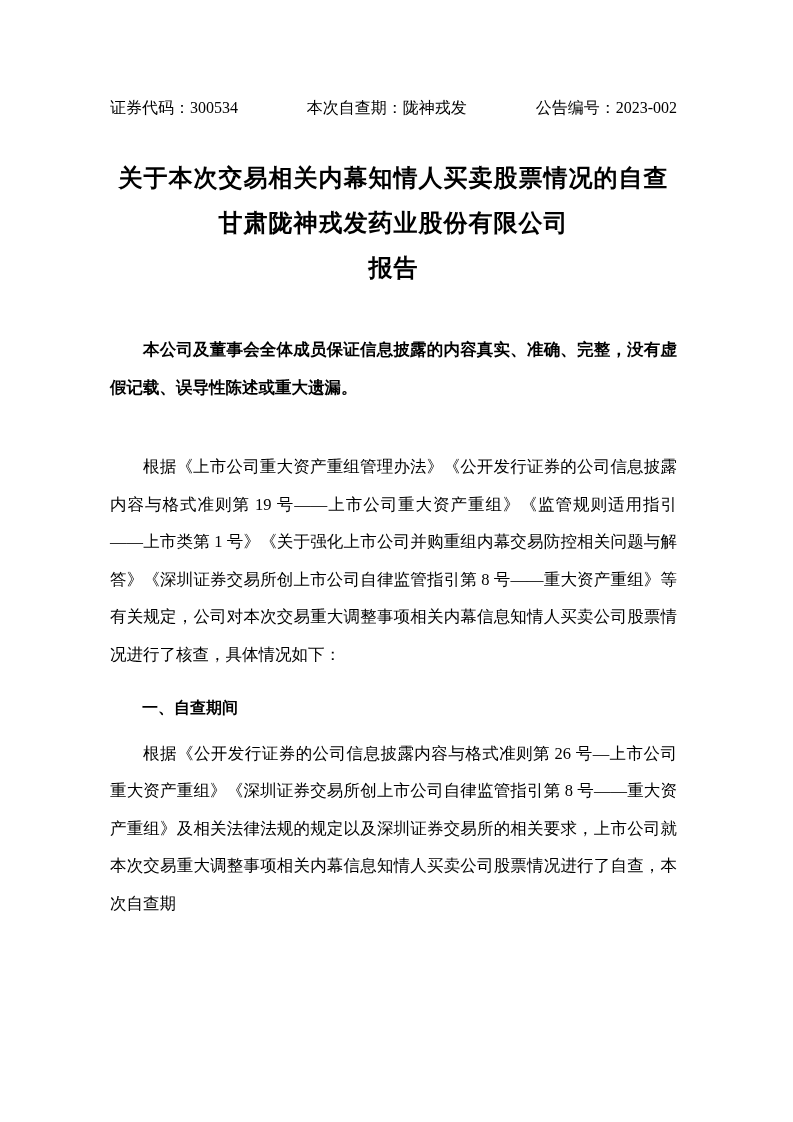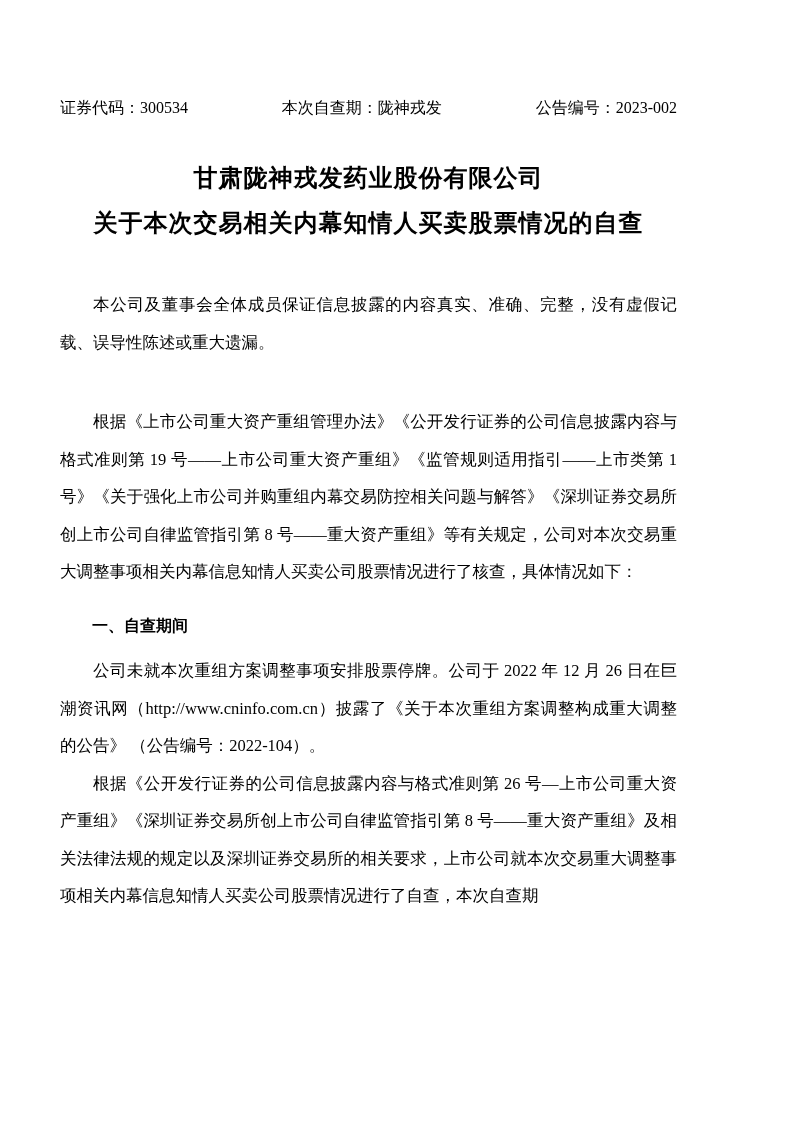--- a/index.html
+++ b/index.html
@@ -9,21 +9,21 @@
   }
 
   .page {
     position: relative;
     width: 793px;
     height: 921px;
     margin: 0 auto;
     background: #ffffff;
     color: #000000;
     font-family: "Liberation Serif", "DejaVu Serif", serif;
-    padding: 98px 116px 0 60px;
+    padding: 98px 116px 0 110px;
     overflow: hidden;
   }
 
   
   .doc-header {
     display: flex;
     justify-content: space-between;
     align-items: baseline;
     font-size: 16px;
     line-height: 20px;
@@ -46,21 +46,21 @@
     font-size: 16.5px;
     line-height: 37.5px;
     text-align: justify;
     text-justify: inter-ideograph;
     text-indent: 2em;
     word-break: break-all;
   }
 
   .disclaimer {
     margin-top: 40px;
-    font-weight: normal;
+    font-weight: bold;
   }
 
   .body-block {
     margin-top: 42px;
   }
 
   .section-heading {
     margin-top: 16px;
     margin-bottom: 8px;
     font-size: 16px;
@@ -74,28 +74,28 @@
 
 <div class="page">
 
   <div class="doc-header">
     <span>证券代码：300534</span>
     <span>本次自查期：陇神戎发</span>
     <span>公告编号：2023-002</span>
   </div>
 
   <h1 class="doc-title">
+    <span class="title-line">关于本次交易相关内幕知情人买卖股票情况的自查</span>
     <span class="title-line">甘肃陇神戎发药业股份有限公司</span>
-    <span class="title-line">关于本次交易相关内幕知情人买卖股票情况的自查</span>
+    <span class="title-line">报告</span>
   </h1>
 
   <p class="para disclaimer">本公司及董事会全体成员保证信息披露的内容真实、准确、完整，没有虚假记载、误导性陈述或重大遗漏。</p>
 
   <div class="body-block">
     <p class="para">根据《上市公司重大资产重组管理办法》《公开发行证券的公司信息披露内容与格式准则第 19 号——上市公司重大资产重组》《监管规则适用指引——上市类第 1 号》《关于强化上市公司并购重组内幕交易防控相关问题与解答》《深圳证券交易所创上市公司自律监管指引第 8 号——重大资产重组》等有关规定，公司对本次交易重大调整事项相关内幕信息知情人买卖公司股票情况进行了核查，具体情况如下：</p>
 
     <h2 class="section-heading">一、自查期间</h2>
 
-    <p class="para">公司未就本次重组方案调整事项安排股票停牌。公司于 2022 年 12 月 26 日在巨潮资讯网（http://www.cninfo.com.cn）披露了《关于本次重组方案调整构成重大调整的公告》 （公告编号：2022-104）。</p>
     <p class="para">根据《公开发行证券的公司信息披露内容与格式准则第 26 号—上市公司重大资产重组》《深圳证券交易所创上市公司自律监管指引第 8 号——重大资产重组》及相关法律法规的规定以及深圳证券交易所的相关要求，上市公司就本次交易重大调整事项相关内幕信息知情人买卖公司股票情况进行了自查，本次自查期</p>
   </div>
 
 </div>
 
 </body></html>

